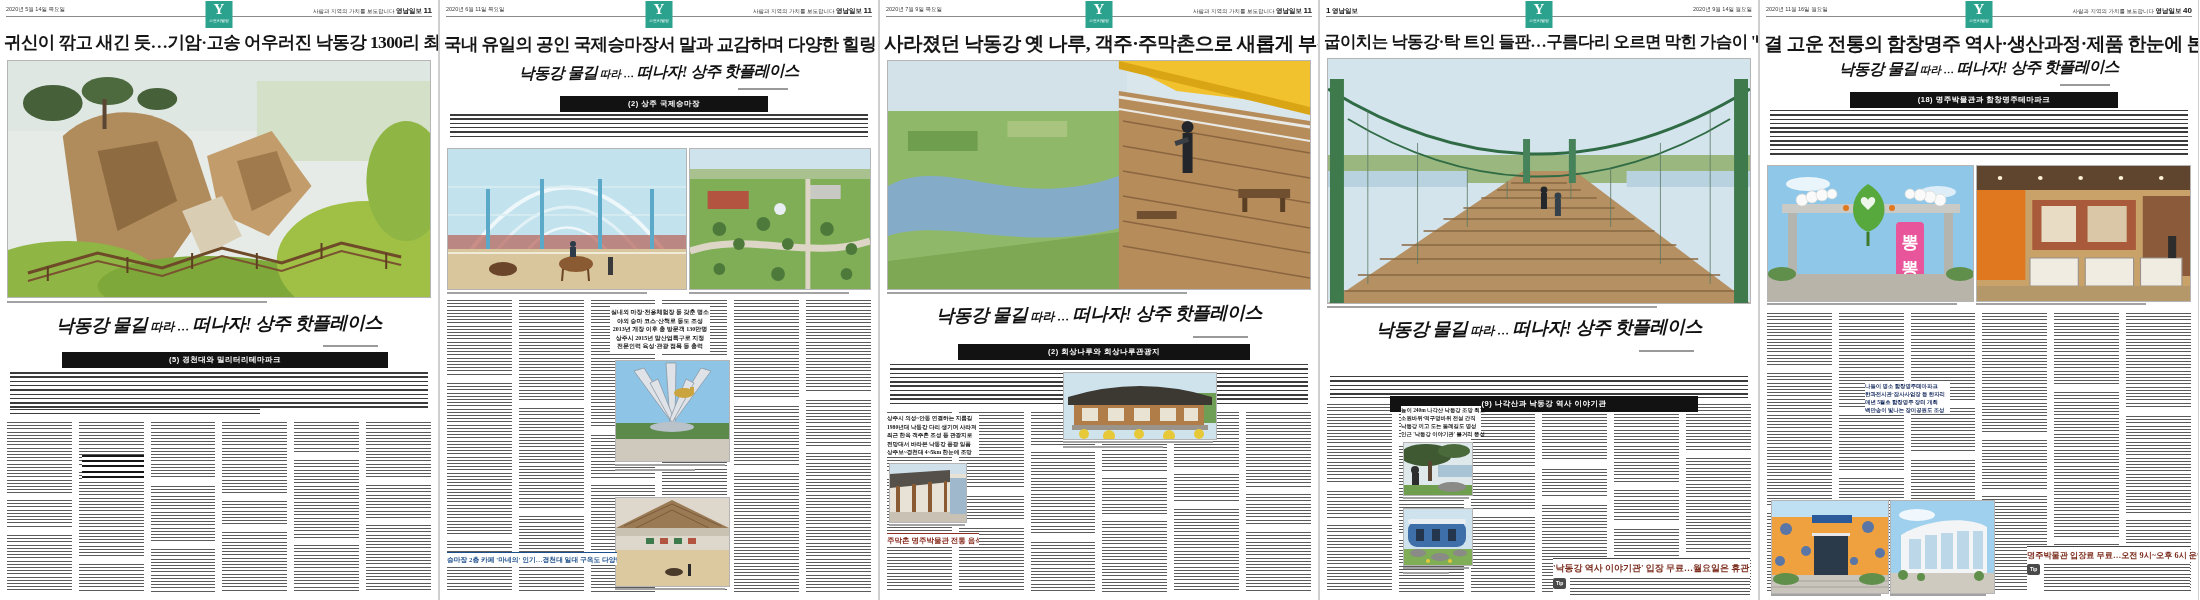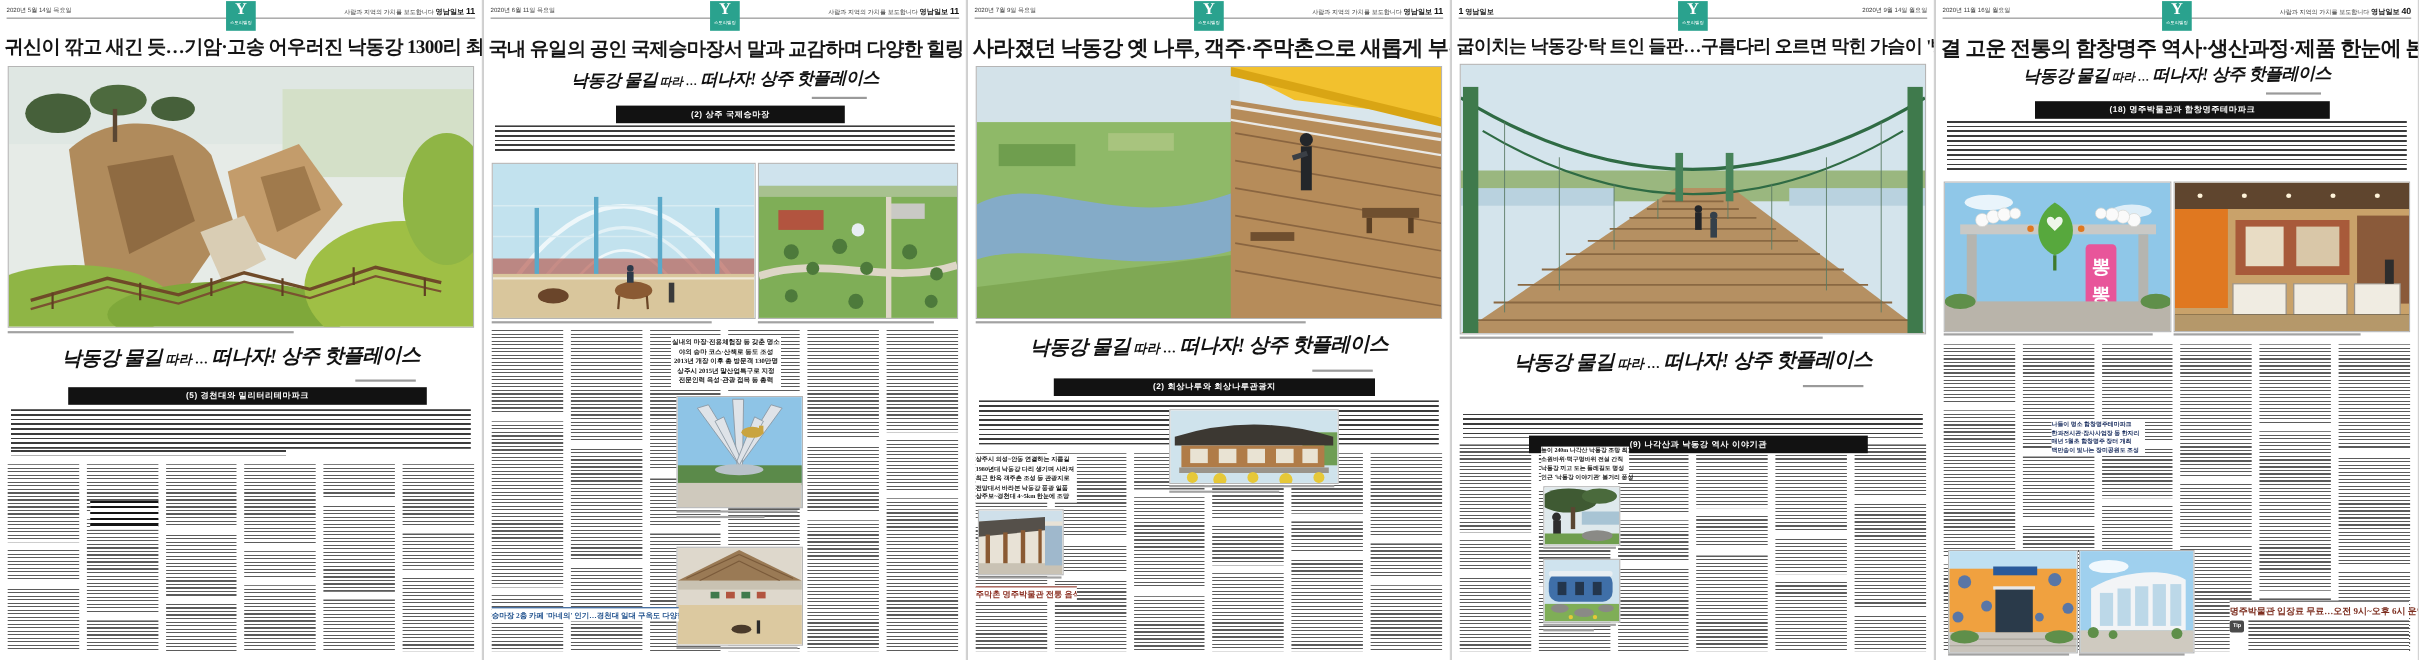--- a/index.html
+++ b/index.html
@@ -564,20 +564,27 @@
             <ellipse cx="56" cy="44" rx="7" ry="3.5"></ellipse>
           </g>
         <g fill="#e6c838">
             <circle cx="24" cy="52" r="2"></circle>
             <circle cx="46" cy="52" r="2"></circle>
           </g>
       </svg>
     </div>
     <div class="capsim" style="left:83px;top:567px;width:66px;"></div>
     <div class="capsim" style="left:83px;top:572px;width:46px;"></div>
+    <div class="tip" style="left:233px;right:8px;top:558px;height:36px;">
+      <div class="tiphead" style="font-size:9px;">'낙동강 역사 이야기관' 입장 무료…월요일은 휴관</div>
+      <div class="tipbody">
+        <span class="tipbadge">Tip</span>
+        <span class="tiplines" style="height:18px;"></span>
+      </div>
+    </div>
   </div>
 
   <div class="page">
     <div class="phead">
       <span class="hl">2020년 11월 16일 월요일</span>
       <span class="hr"><span>사람과 지역의 가치를 보도합니다</span>
         <span class="paper">영남일보</span>
         <span class="pno">40</span></span>
     </div>
     <div class="logo">

